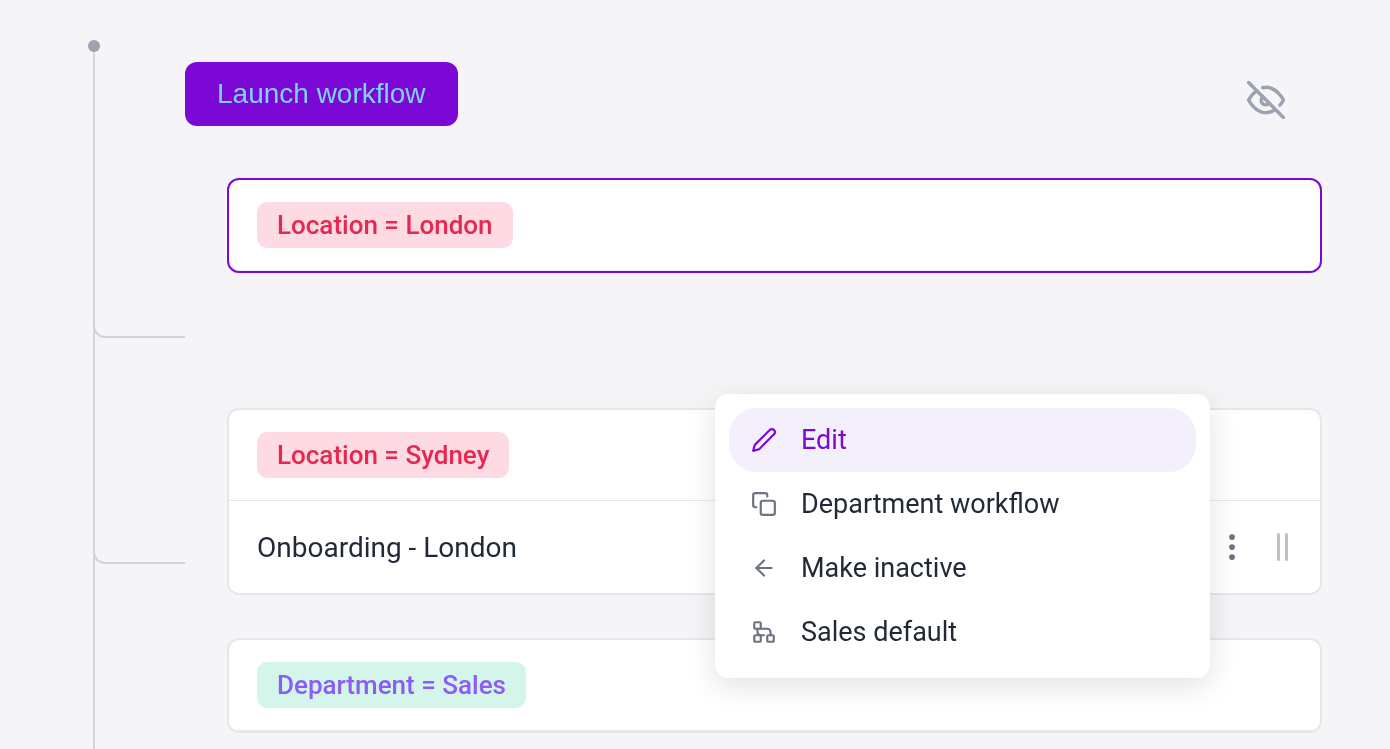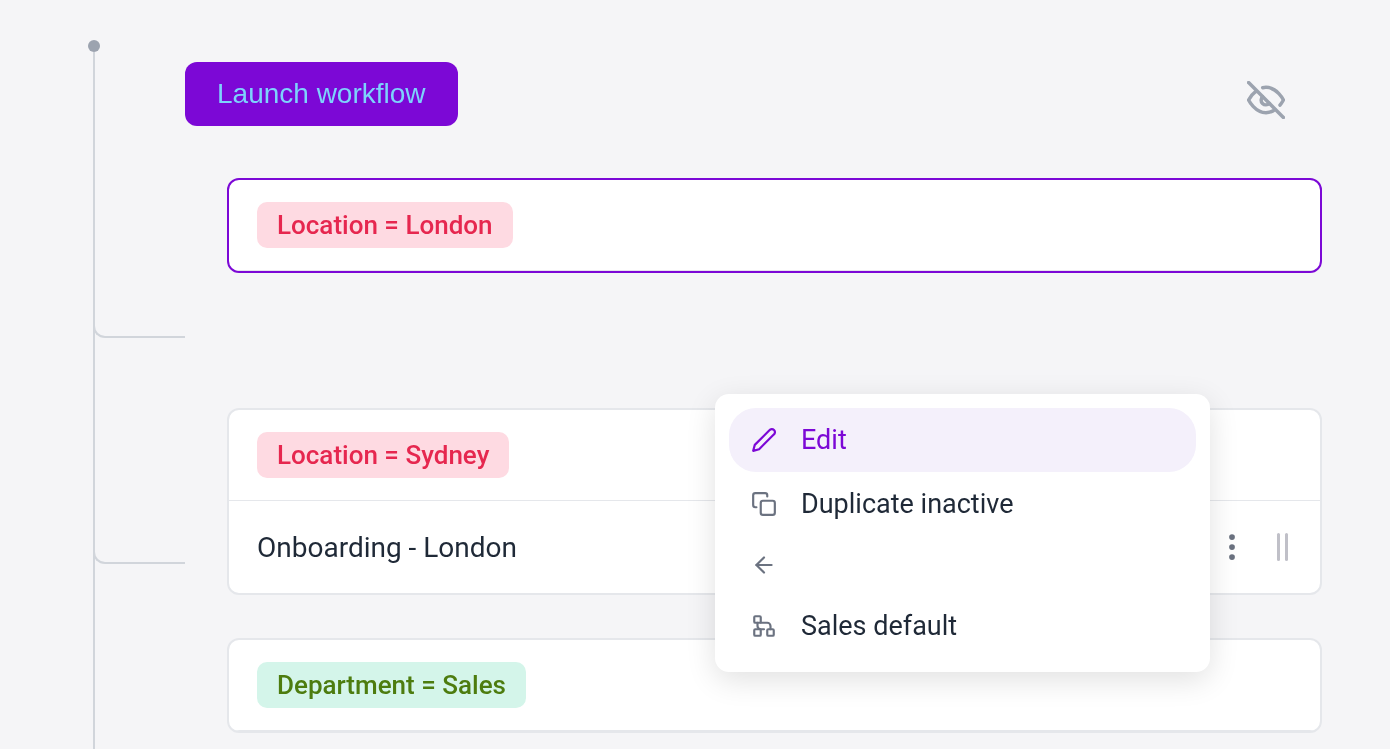--- a/index.html
+++ b/index.html
@@ -90,21 +90,21 @@
       border-bottom: 1px solid #e5e7eb;
     }
     .tag {
       display: inline-block;
       font-size: 26px;
       font-weight: 500;
       padding: 8px 20px;
       border-radius: 10px;
     }
     .tag-red { background: #fedae2; color: #e6274f; }
-    .tag-green { background: #d4f5ea; color: #4d7c0f; text-align: center; }
+    .tag-green { background: #d4f5ea; color: #8b5cf6; text-align: center; }
 
     .card-body {
       display: flex;
       align-items: center;
       padding: 20px 28px;
       font-size: 28px;
       color: #1f2937;
     }
     .card-title { flex: 1; }
     .card-actions { display: flex; align-items: center; gap: 14px; }
@@ -219,29 +219,30 @@
       </span>
       <span>Edit</span>
     </div>
     <div class="dropdown-item">
       <span class="di-icon">
         <svg width="26" height="26" viewBox="0 0 24 24" fill="none" stroke="currentColor" stroke-width="2" stroke-linecap="round" stroke-linejoin="round">
             <rect x="9" y="9" width="13" height="13" rx="2"></rect>
             <path d="M5 15H4a2 2 0 0 1-2-2V4a2 2 0 0 1 2-2h9a2 2 0 0 1 2 2v1"></path>
           </svg>
       </span>
-      <span>Duplicate inactive</span>
+      <span>Department workflow</span>
     </div>
     <div class="dropdown-item">
       <span class="di-icon">
         <svg width="26" height="26" viewBox="0 0 24 24" fill="none" stroke="currentColor" stroke-width="2" stroke-linecap="round" stroke-linejoin="round">
             <line x1="19" y1="12" x2="5" y2="12"></line>
             <polyline points="12 19 5 12 12 5"></polyline>
           </svg>
       </span>
+      <span>Make inactive</span>
     </div>
     <div class="dropdown-item">
       <span class="di-icon">
         <svg width="26" height="26" viewBox="0 0 24 24" fill="none" stroke="currentColor" stroke-width="2" stroke-linecap="round" stroke-linejoin="round">
             <rect x="3" y="3" width="6" height="6" rx="1"></rect>
             <rect x="15" y="15" width="6" height="6" rx="1"></rect>
             <rect x="3" y="15" width="6" height="6" rx="1"></rect>
             <path d="M6 9v3a3 3 0 0 0 3 3h3M18 15v-3a3 3 0 0 0-3-3H9"></path>
           </svg>
       </span>

